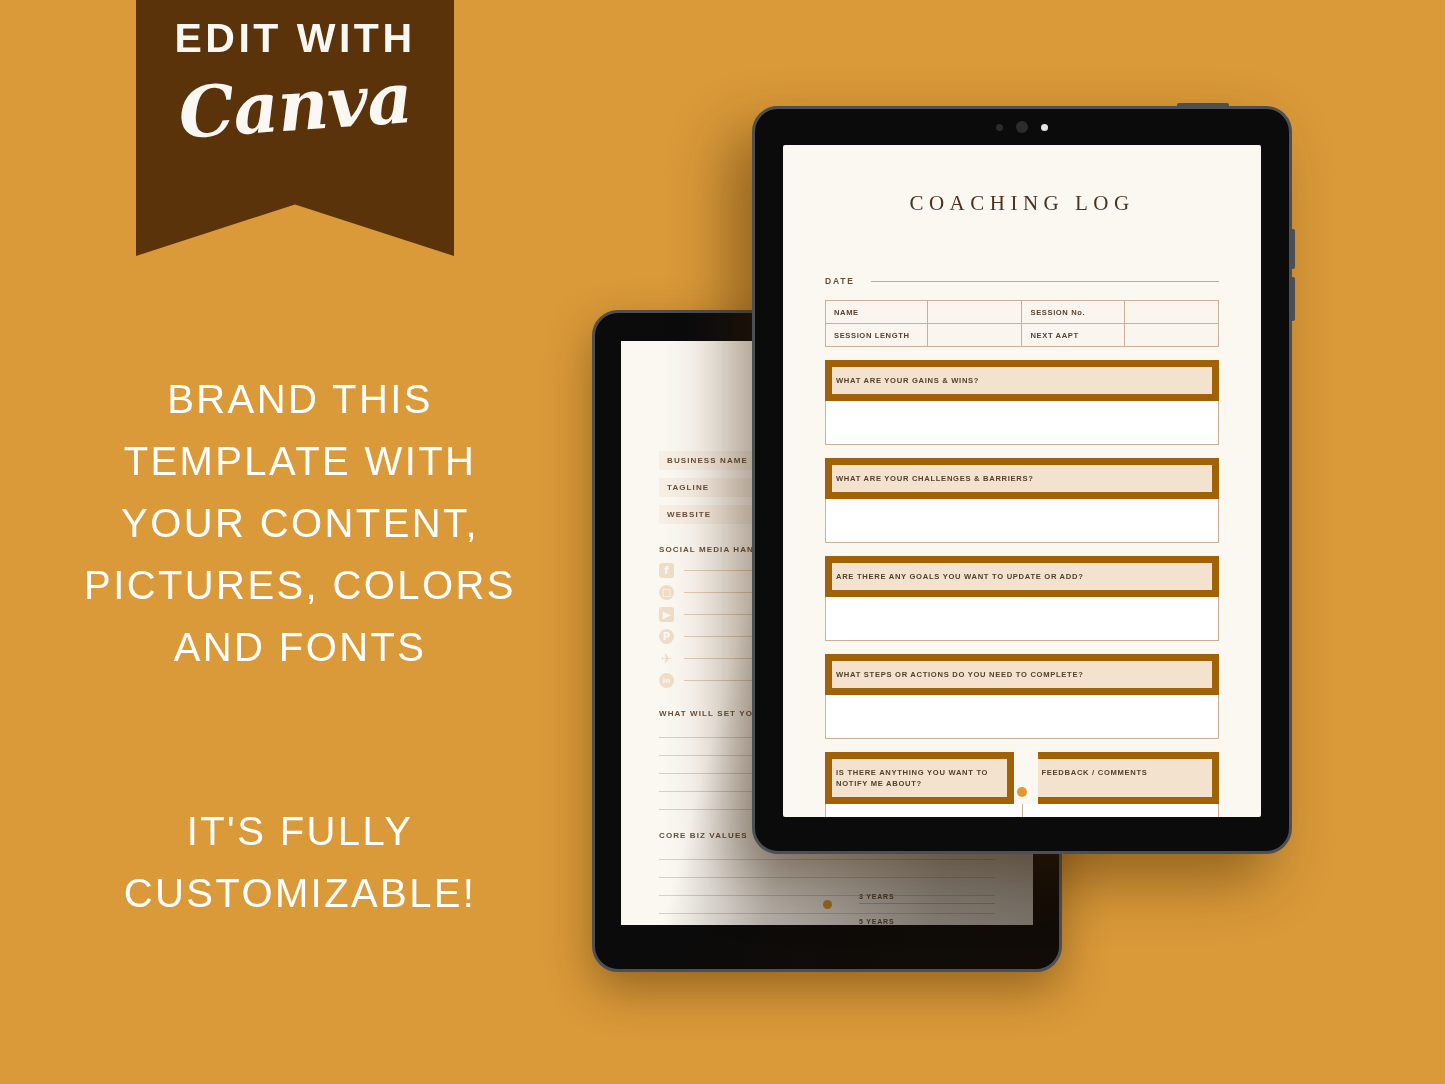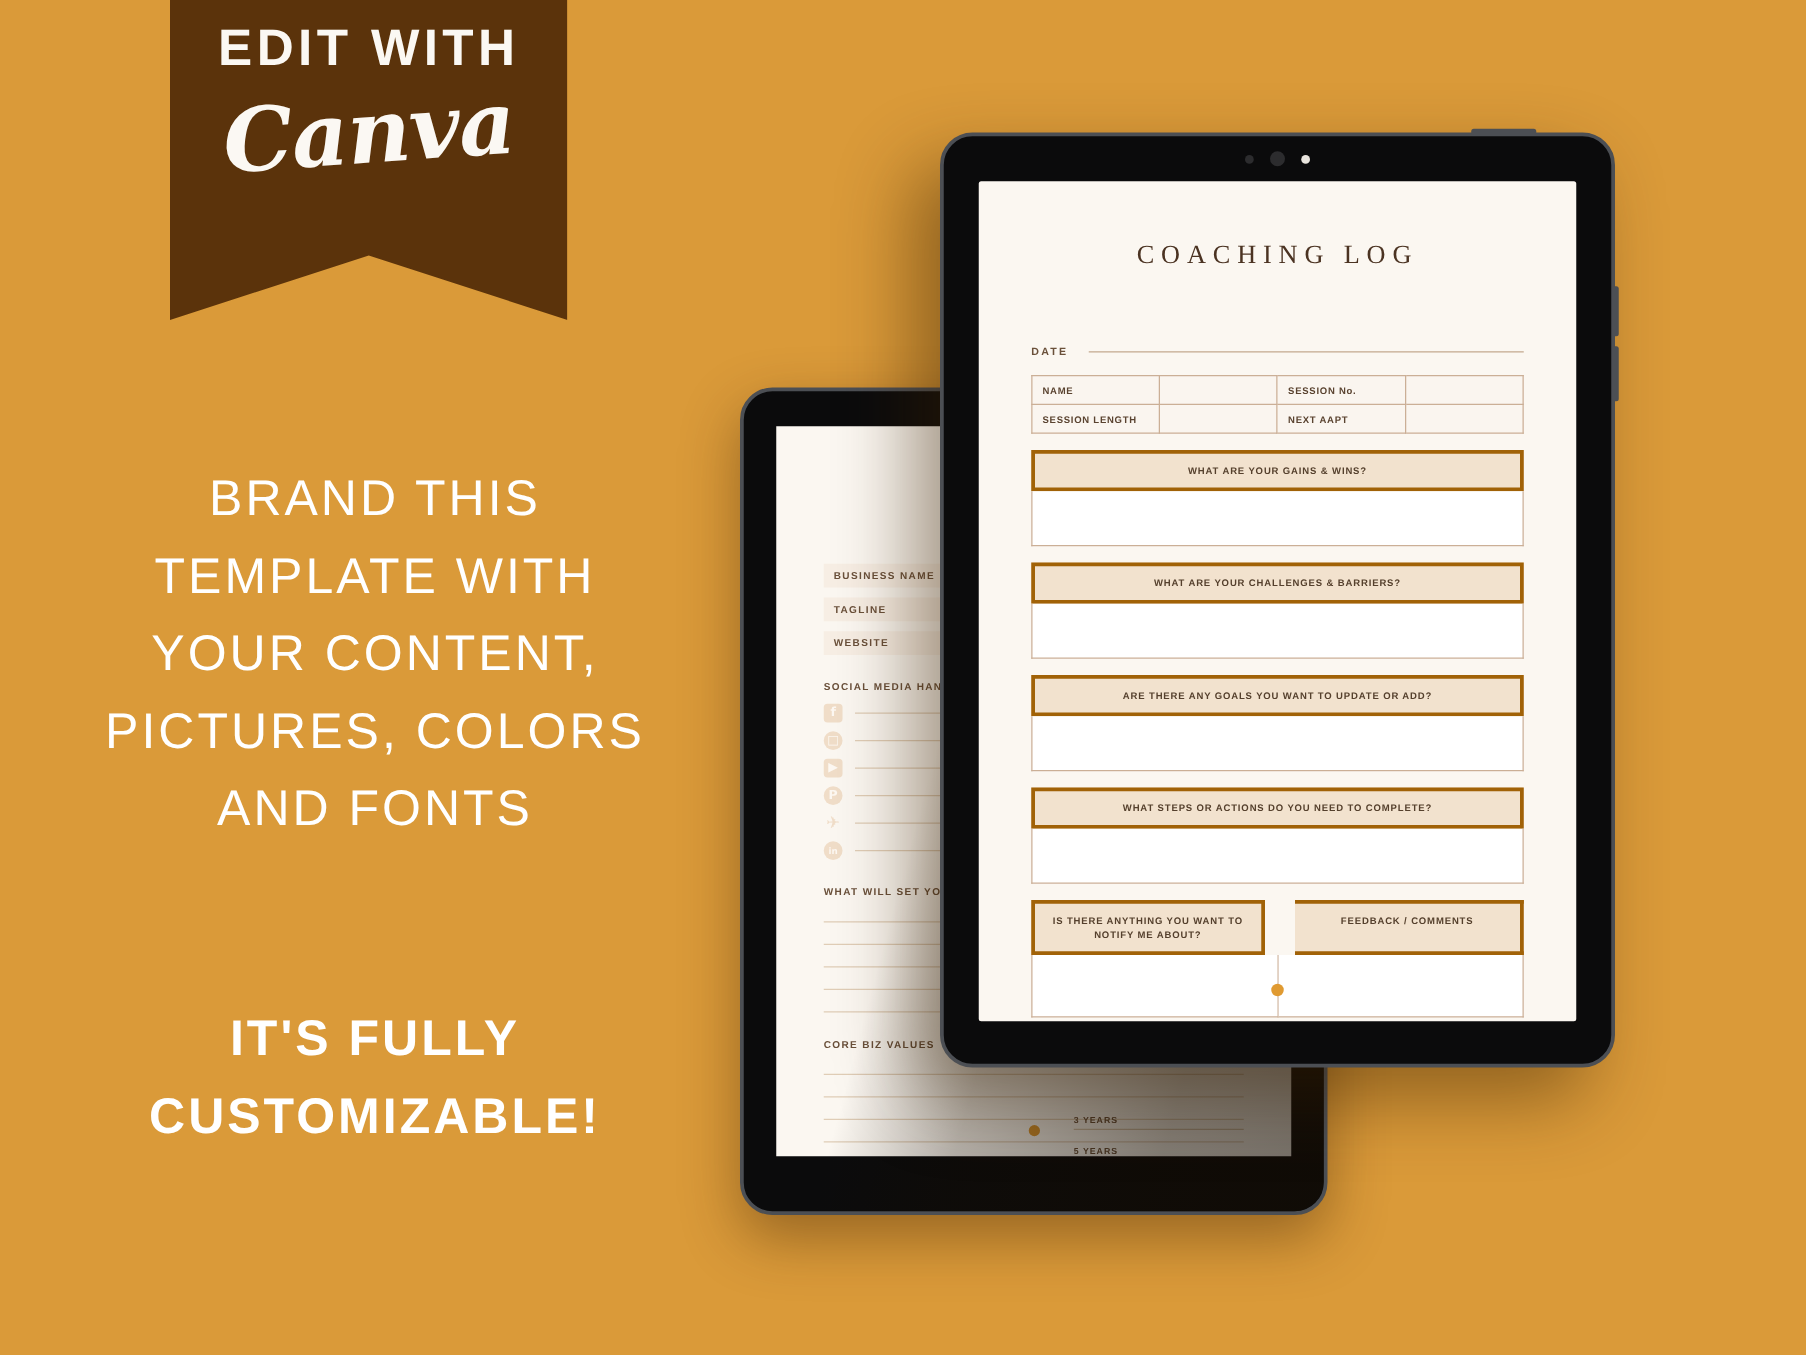--- a/index.html
+++ b/index.html
@@ -58,21 +58,21 @@
   }
   #copy-second {
     position: absolute;
     left: 60px; top: 800px;
     width: 480px;
     text-align: center;
     color: #FFFFFF;
     font-size: 40px;
     line-height: 62px;
     letter-spacing: 2.4px;
-    font-weight: 700;
+    font-weight: 400;
   }
 
   
   .tablet {
     position: absolute;
     background: #0B0B0C;
     border: 3px solid #4C4F54;
     border-radius: 26px;
     box-shadow: 0 18px 46px rgba(60,32,4,0.42);
     padding-left: 23px;
@@ -167,23 +167,22 @@
     padding: 0 8px;
     font-size: 7.6px;
     font-weight: 700;
     letter-spacing: 0.6px;
     color: #5A4330;
   }
   td.blank { background: #FAF5EF; }
 
   .qblock { margin-top: 13px; }
   .qhead {
-    border: 3px solid #a16207;
+    border: 7px solid #a16207;
     background: #F2E2CE;
-    text-align: center;
     font-size: 7.6px;
     font-weight: 700;
     letter-spacing: 0.7px;
     color: #55402D;
     padding: 8px 4px;
     line-height: 11px;
   }
   .qbody {
     border: 1px solid #CBAF96;
     border-top: none;

